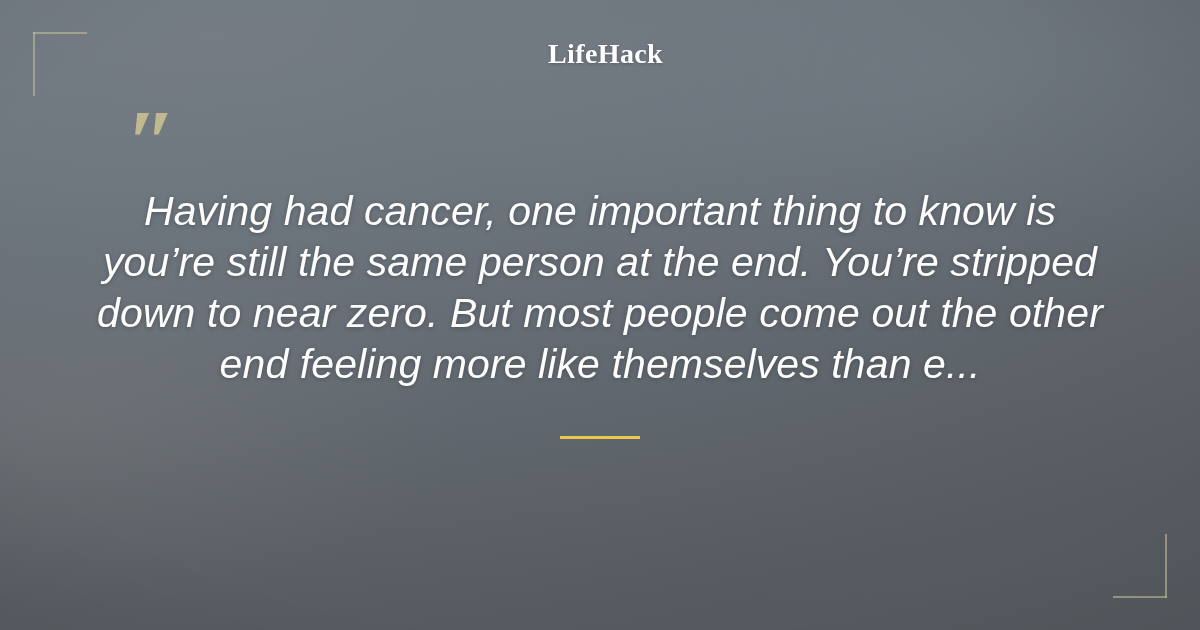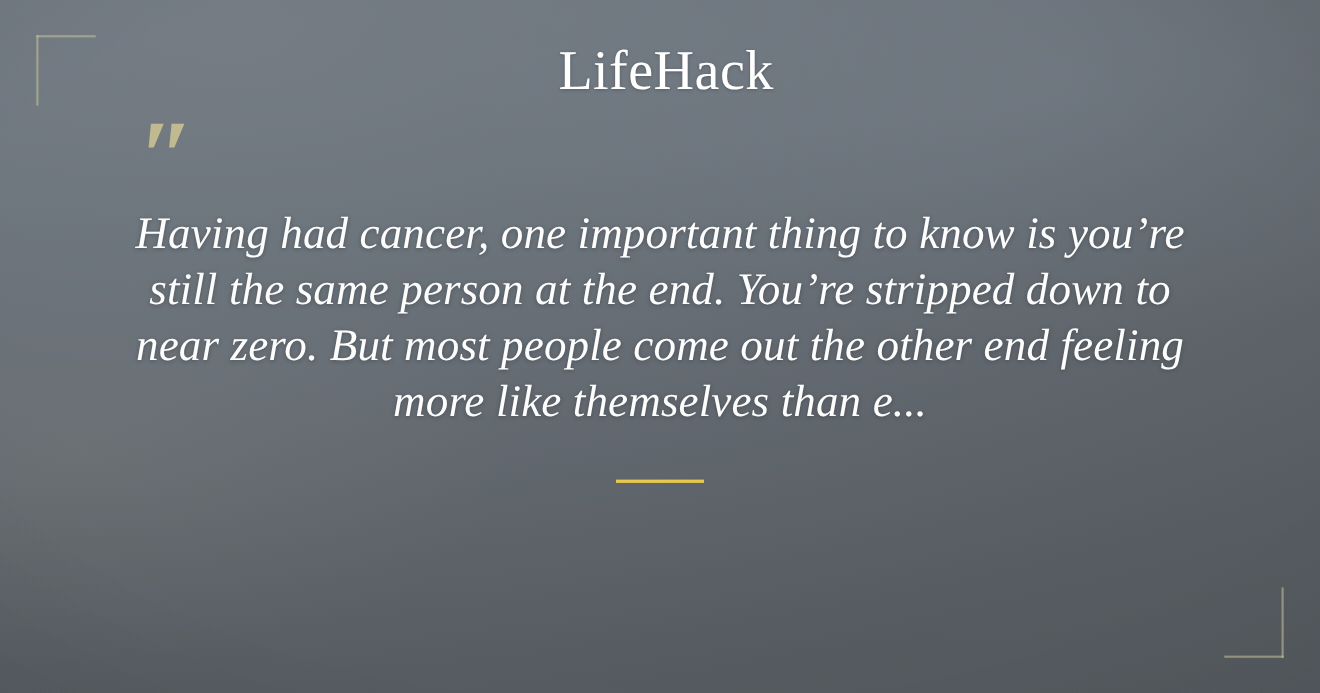--- a/index.html
+++ b/index.html
@@ -76,25 +76,25 @@
   .corner-br .v { bottom: 0; right: 0; width: 2px; height: 64px; }
 
   
   .logo {
     position: absolute;
     top: 40px;
     left: 0;
     right: 0;
     text-align: center;
     font-family: "Liberation Serif", "DejaVu Serif", serif;
-    font-size: 51px;
+    font-size: 28px;
     line-height: 1;
     letter-spacing: 0.4px;
     color: #ffffff;
-    font-weight: 400;
+    font-weight: 700;
     text-shadow: 0 1px 3px rgba(40,44,48,0.35);
     margin-left: 11px;
   }
 
   
   .quote-mark {
     position: absolute;
     top: 96px;
     left: 126px;
     font-family: "Liberation Serif", "DejaVu Serif", serif;
@@ -110,21 +110,21 @@
   
   .quote-wrap {
     position: absolute;
     top: 186px;
     left: 96px;
     width: 1008px;
     text-align: center;
   }
   .quote-text {
     margin: 0;
-    font-family: Liberation Serif, serif;
+    font-family: Liberation Sans, sans-serif;
     font-style: italic;
     font-weight: 400;
     font-size: 41px;
     line-height: 51px;
     color: #fdfdfd;
     letter-spacing: 0.1px;
     text-shadow: 0 1px 4px rgba(35,40,45,0.40);
   }
 
   

